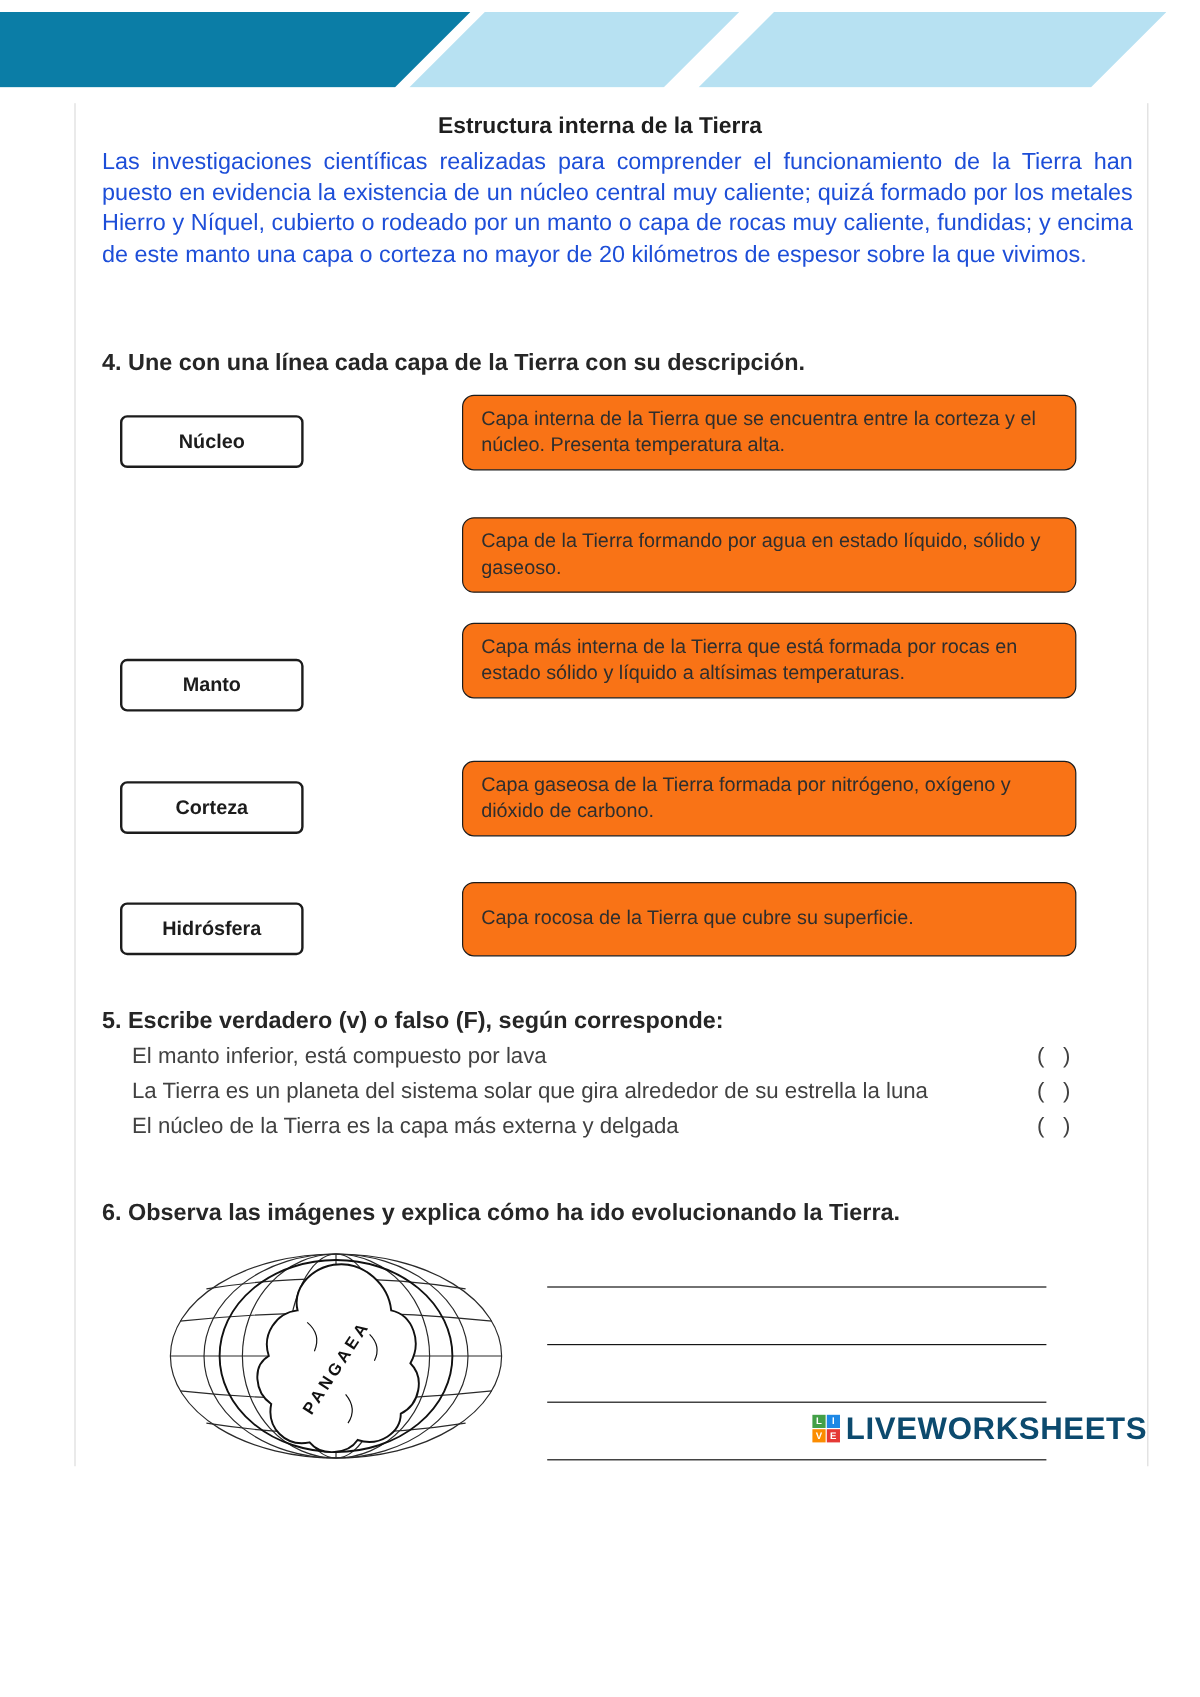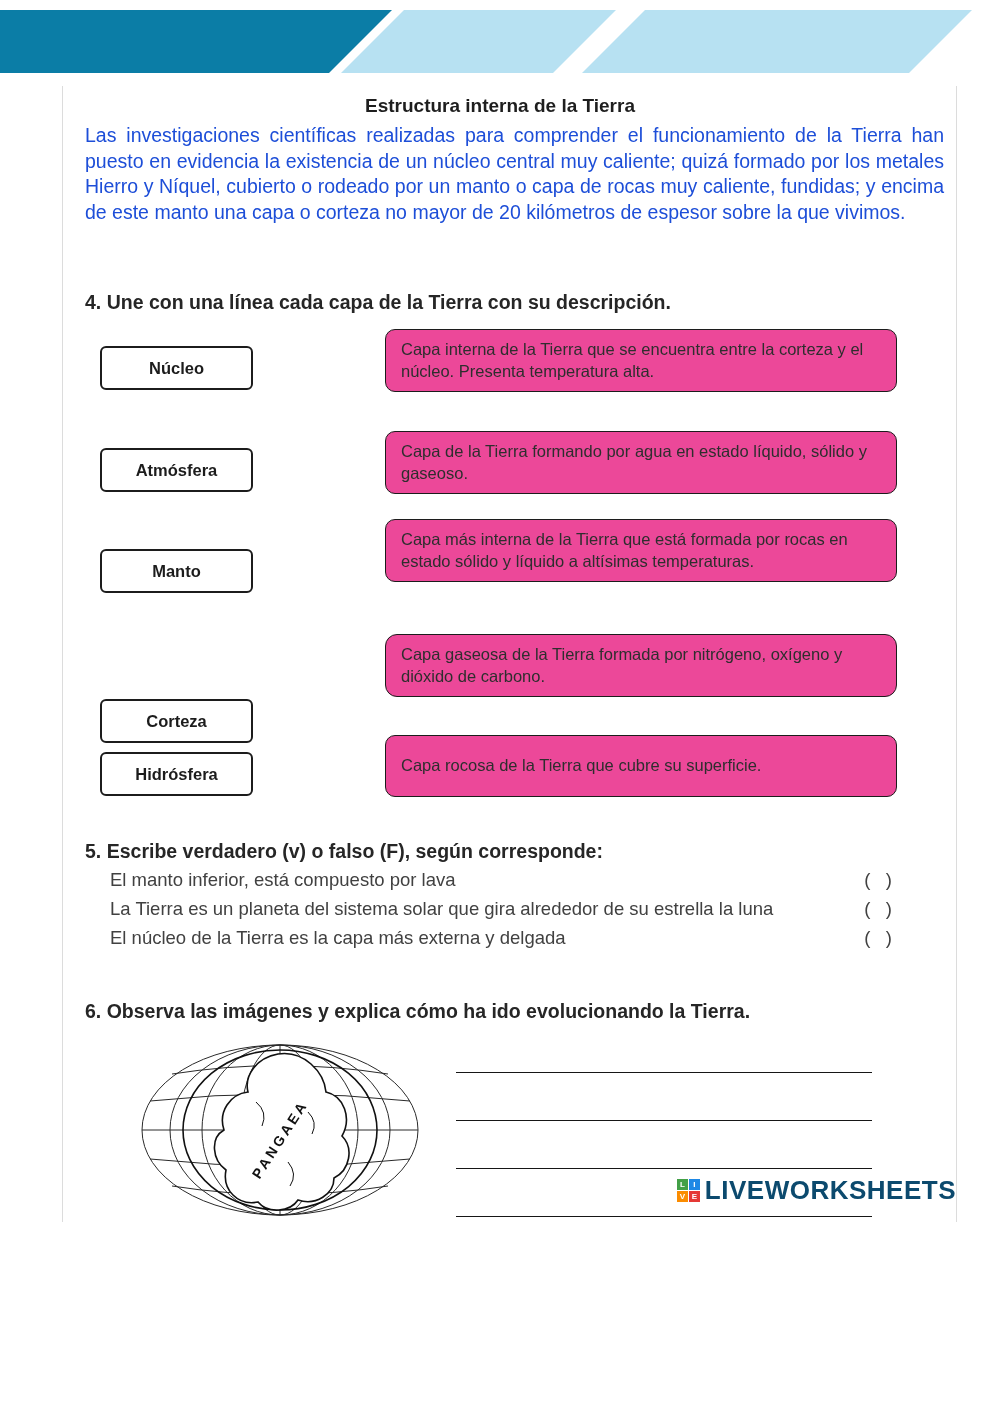--- a/index.html
+++ b/index.html
@@ -30,25 +30,25 @@
     font-weight:bold; color:#262626; }
   .h-ex4 { top:291px; }
   .h-ex5 { top:840px; }
   .h-ex6 { top:1000px; }
   
   .layer-box { position:absolute; left:100px; width:153px; height:44px;
     border:2px solid #1c1c1c; border-radius:6px;
     display:flex; align-items:center; justify-content:center;
     font-size:16.5px; font-weight:bold; color:#1c1c1c; background:#fff; }
   .desc-box { position:absolute; left:385px; width:512px; min-height:62px;
-    border:1.6px solid #1c1c1c; border-radius:10px; background:#ec4899;
+    border:1.6px solid #1c1c1c; border-radius:10px; background:#f97316;
     padding:9px 15px; font-size:16.5px; line-height:21.5px; color:#2e2e2e;
     display:flex; align-items:center; }
-  .lb-0 { top:346px; } .lb-1 { top:448px; } .lb-2 { top:549px;text-align:center; } .lb-3 { top:651px;margin-top:48px; } .lb-4 { top:752px; }
-  .db-0 { top:329px; } .db-1 { top:431px; } .db-2 { top:519px; } .db-3 { top:634px;border-radius:12px; } .db-4 { top:735px; }
+  .lb-0 { top:346px; } .lb-1 { top:448px; } .lb-2 { top:549px;text-align:center; } .lb-3 { top:651px; } .lb-4 { top:752px; }
+  .db-0 { top:329px; } .db-1 { top:431px; } .db-2 { top:519px; } .db-3 { top:634px; } .db-4 { top:735px; }
   
   .statements { position:absolute; top:869px; left:110px; width:782px; }
   .statement-row { display:flex; justify-content:space-between; align-items:baseline;
     font-size:18.5px; color:#414141; height:29px; }
   .answer-mark { color:#414141; white-space:pre; }
   
   .globe-wrap { position:absolute; top:1042px; left:138px; width:284px; text-align:center; }
   .globe-caption-title { font-size:10.5px; font-weight:bold; color:#1e1e1e; margin-top:2px; }
   .globe-caption-sub   { font-size:11px; font-weight:normal; color:#1e1e1e; }
   .answer-line { position:absolute; left:456px; width:416px; height:0;
@@ -77,21 +77,20 @@
 
   <div class="guide left"></div>
   <div class="guide right"></div>
 
   <div class="doc-title">Estructura interna de la Tierra</div>
   <div class="intro">Las investigaciones científicas realizadas para comprender el funcionamiento de la Tierra han puesto en evidencia la existencia de un núcleo central muy caliente; quizá formado por los metales Hierro y Níquel, cubierto o rodeado por un manto o capa de rocas muy caliente, fundidas; y encima de este manto una capa o corteza no mayor de 20 kilómetros de espesor sobre la que vivimos.</div>
 
   <div class="section-heading h-ex4">4. Une con una línea cada capa de la Tierra con su descripción.</div>
 
   <div class="layer-box lb-0">Núcleo</div>
-  <div class="layer-box lb-1">Atmósfera</div>
   <div class="layer-box lb-2">Manto</div>
   <div class="layer-box lb-3">Corteza</div>
   <div class="layer-box lb-4">Hidrósfera</div>
 
   <div class="desc-box db-0">Capa interna de la Tierra que se encuentra entre la corteza y el núcleo. Presenta temperatura alta.</div>
   <div class="desc-box db-1">Capa de la Tierra formando por agua en estado líquido, sólido y gaseoso.</div>
   <div class="desc-box db-2">Capa más interna de la Tierra que está formada por rocas en estado sólido y líquido a altísimas temperaturas.</div>
   <div class="desc-box db-3">Capa gaseosa de la Tierra formada por nitrógeno, oxígeno y dióxido de carbono.</div>
   <div class="desc-box db-4">Capa rocosa de la Tierra que cubre su superficie.</div>
 

